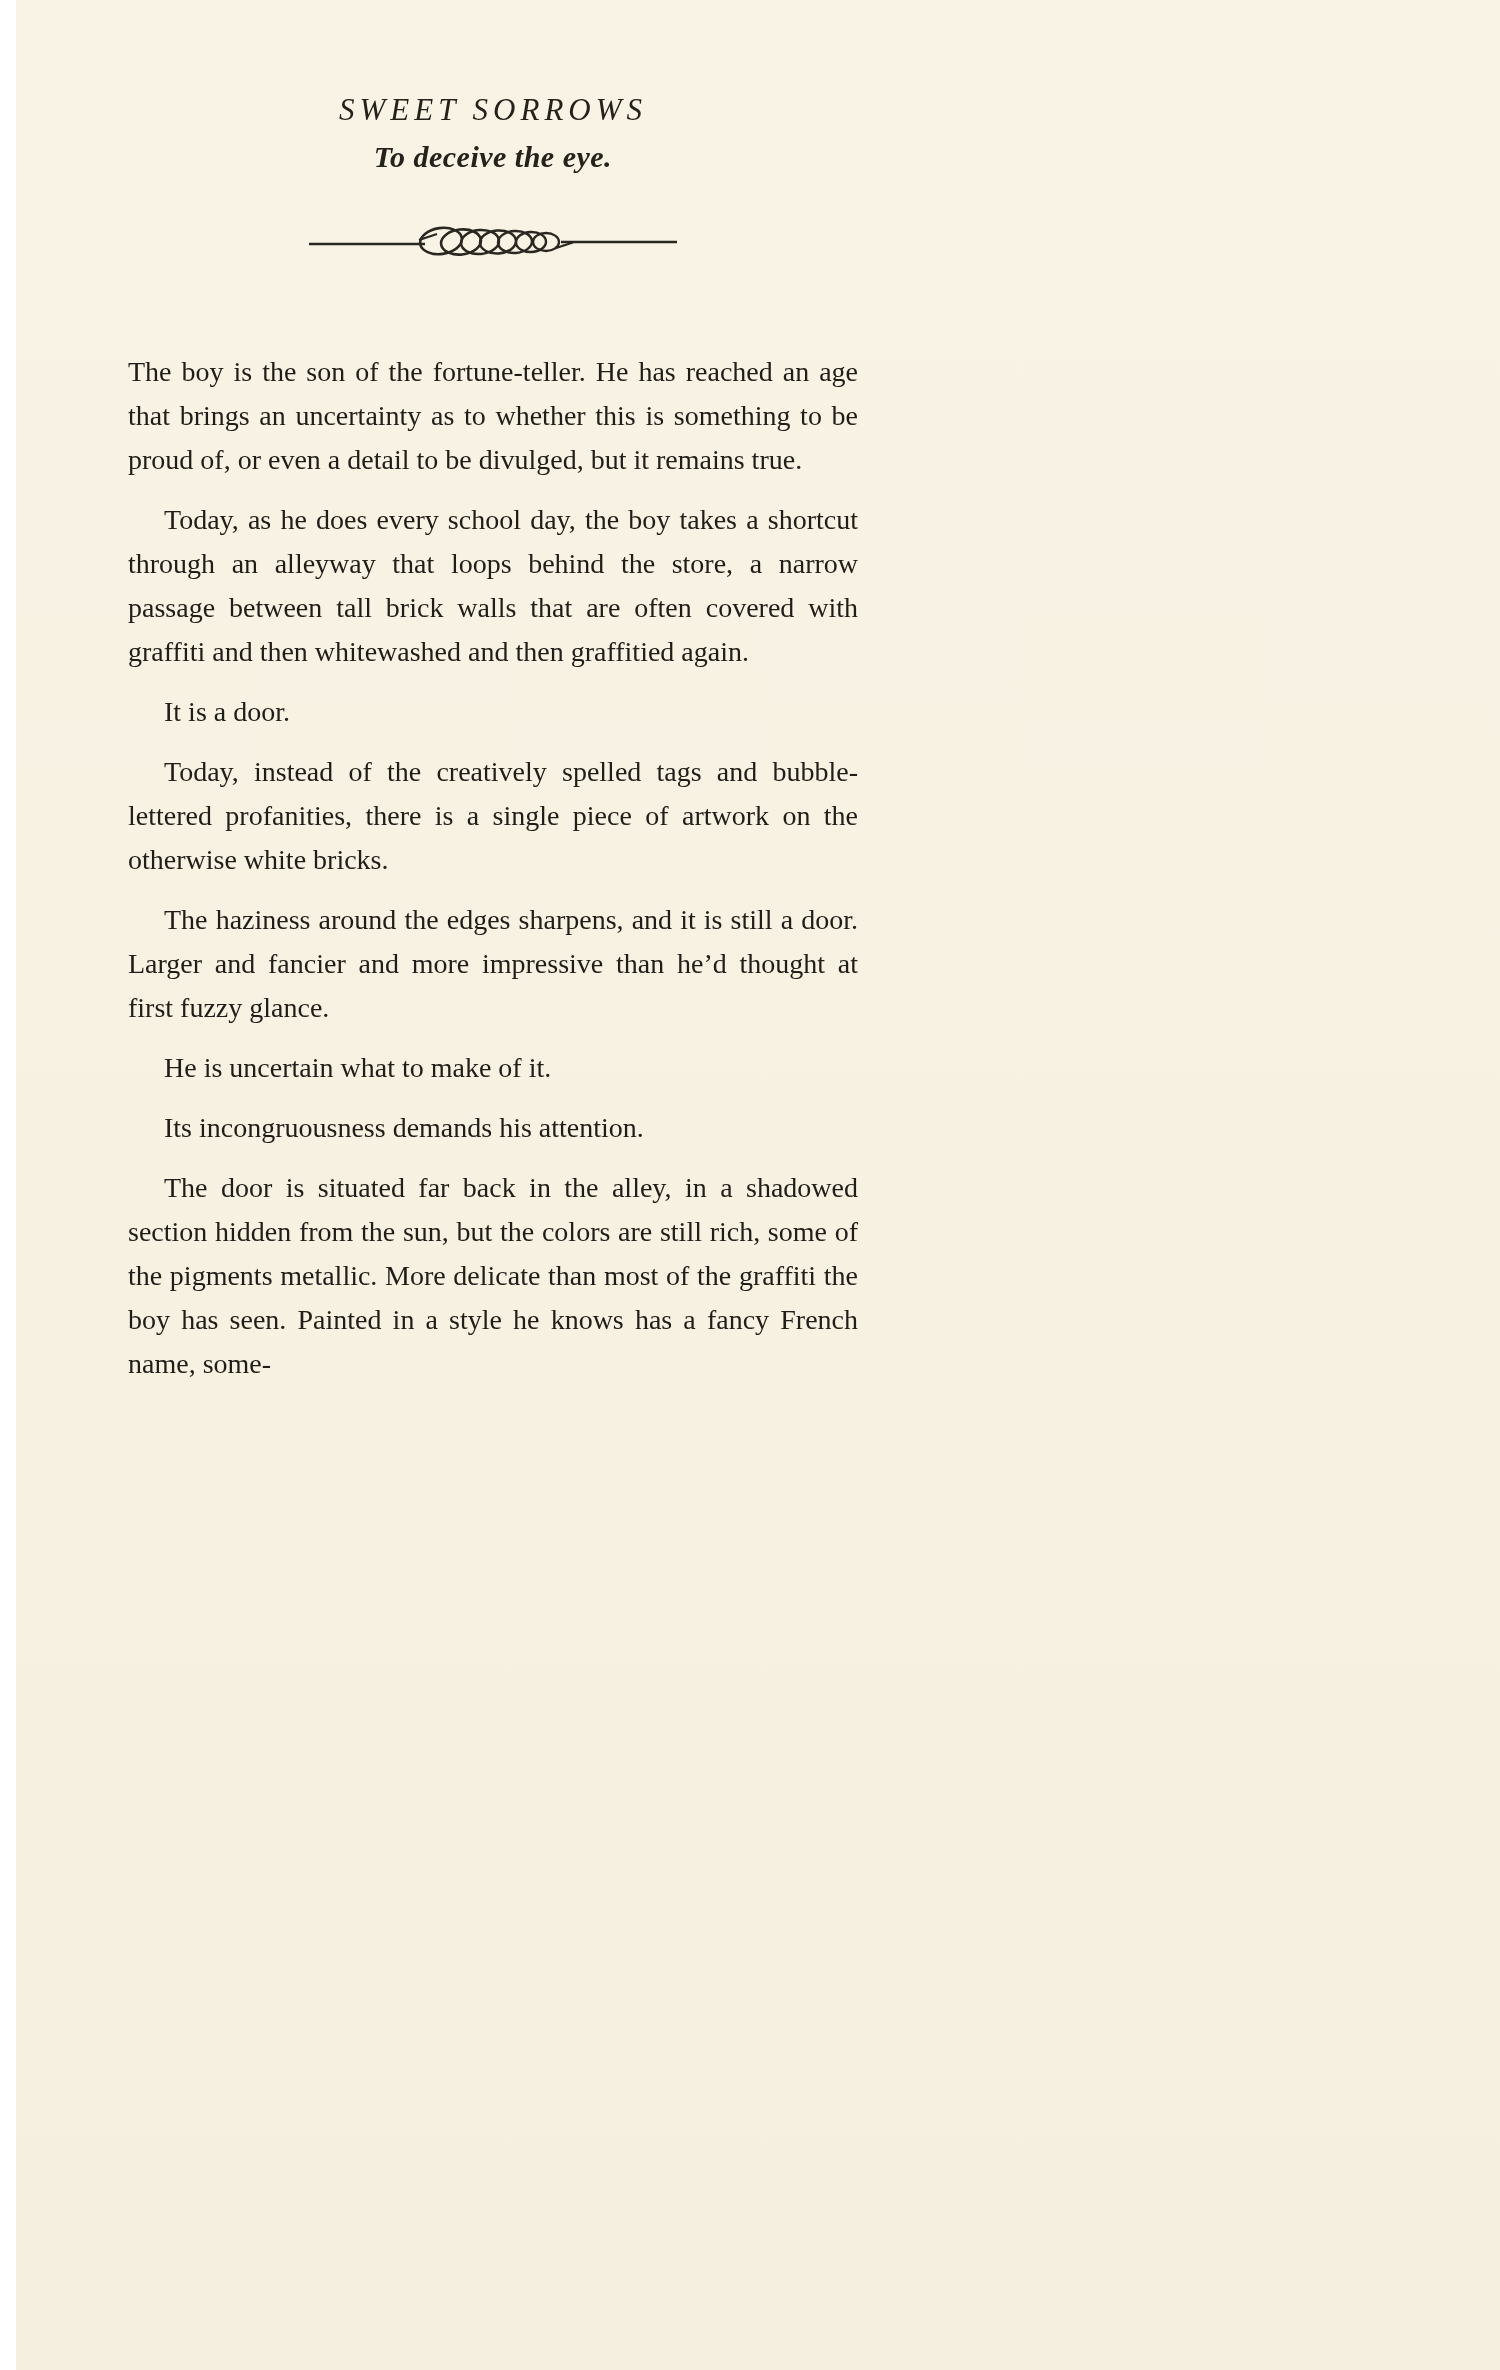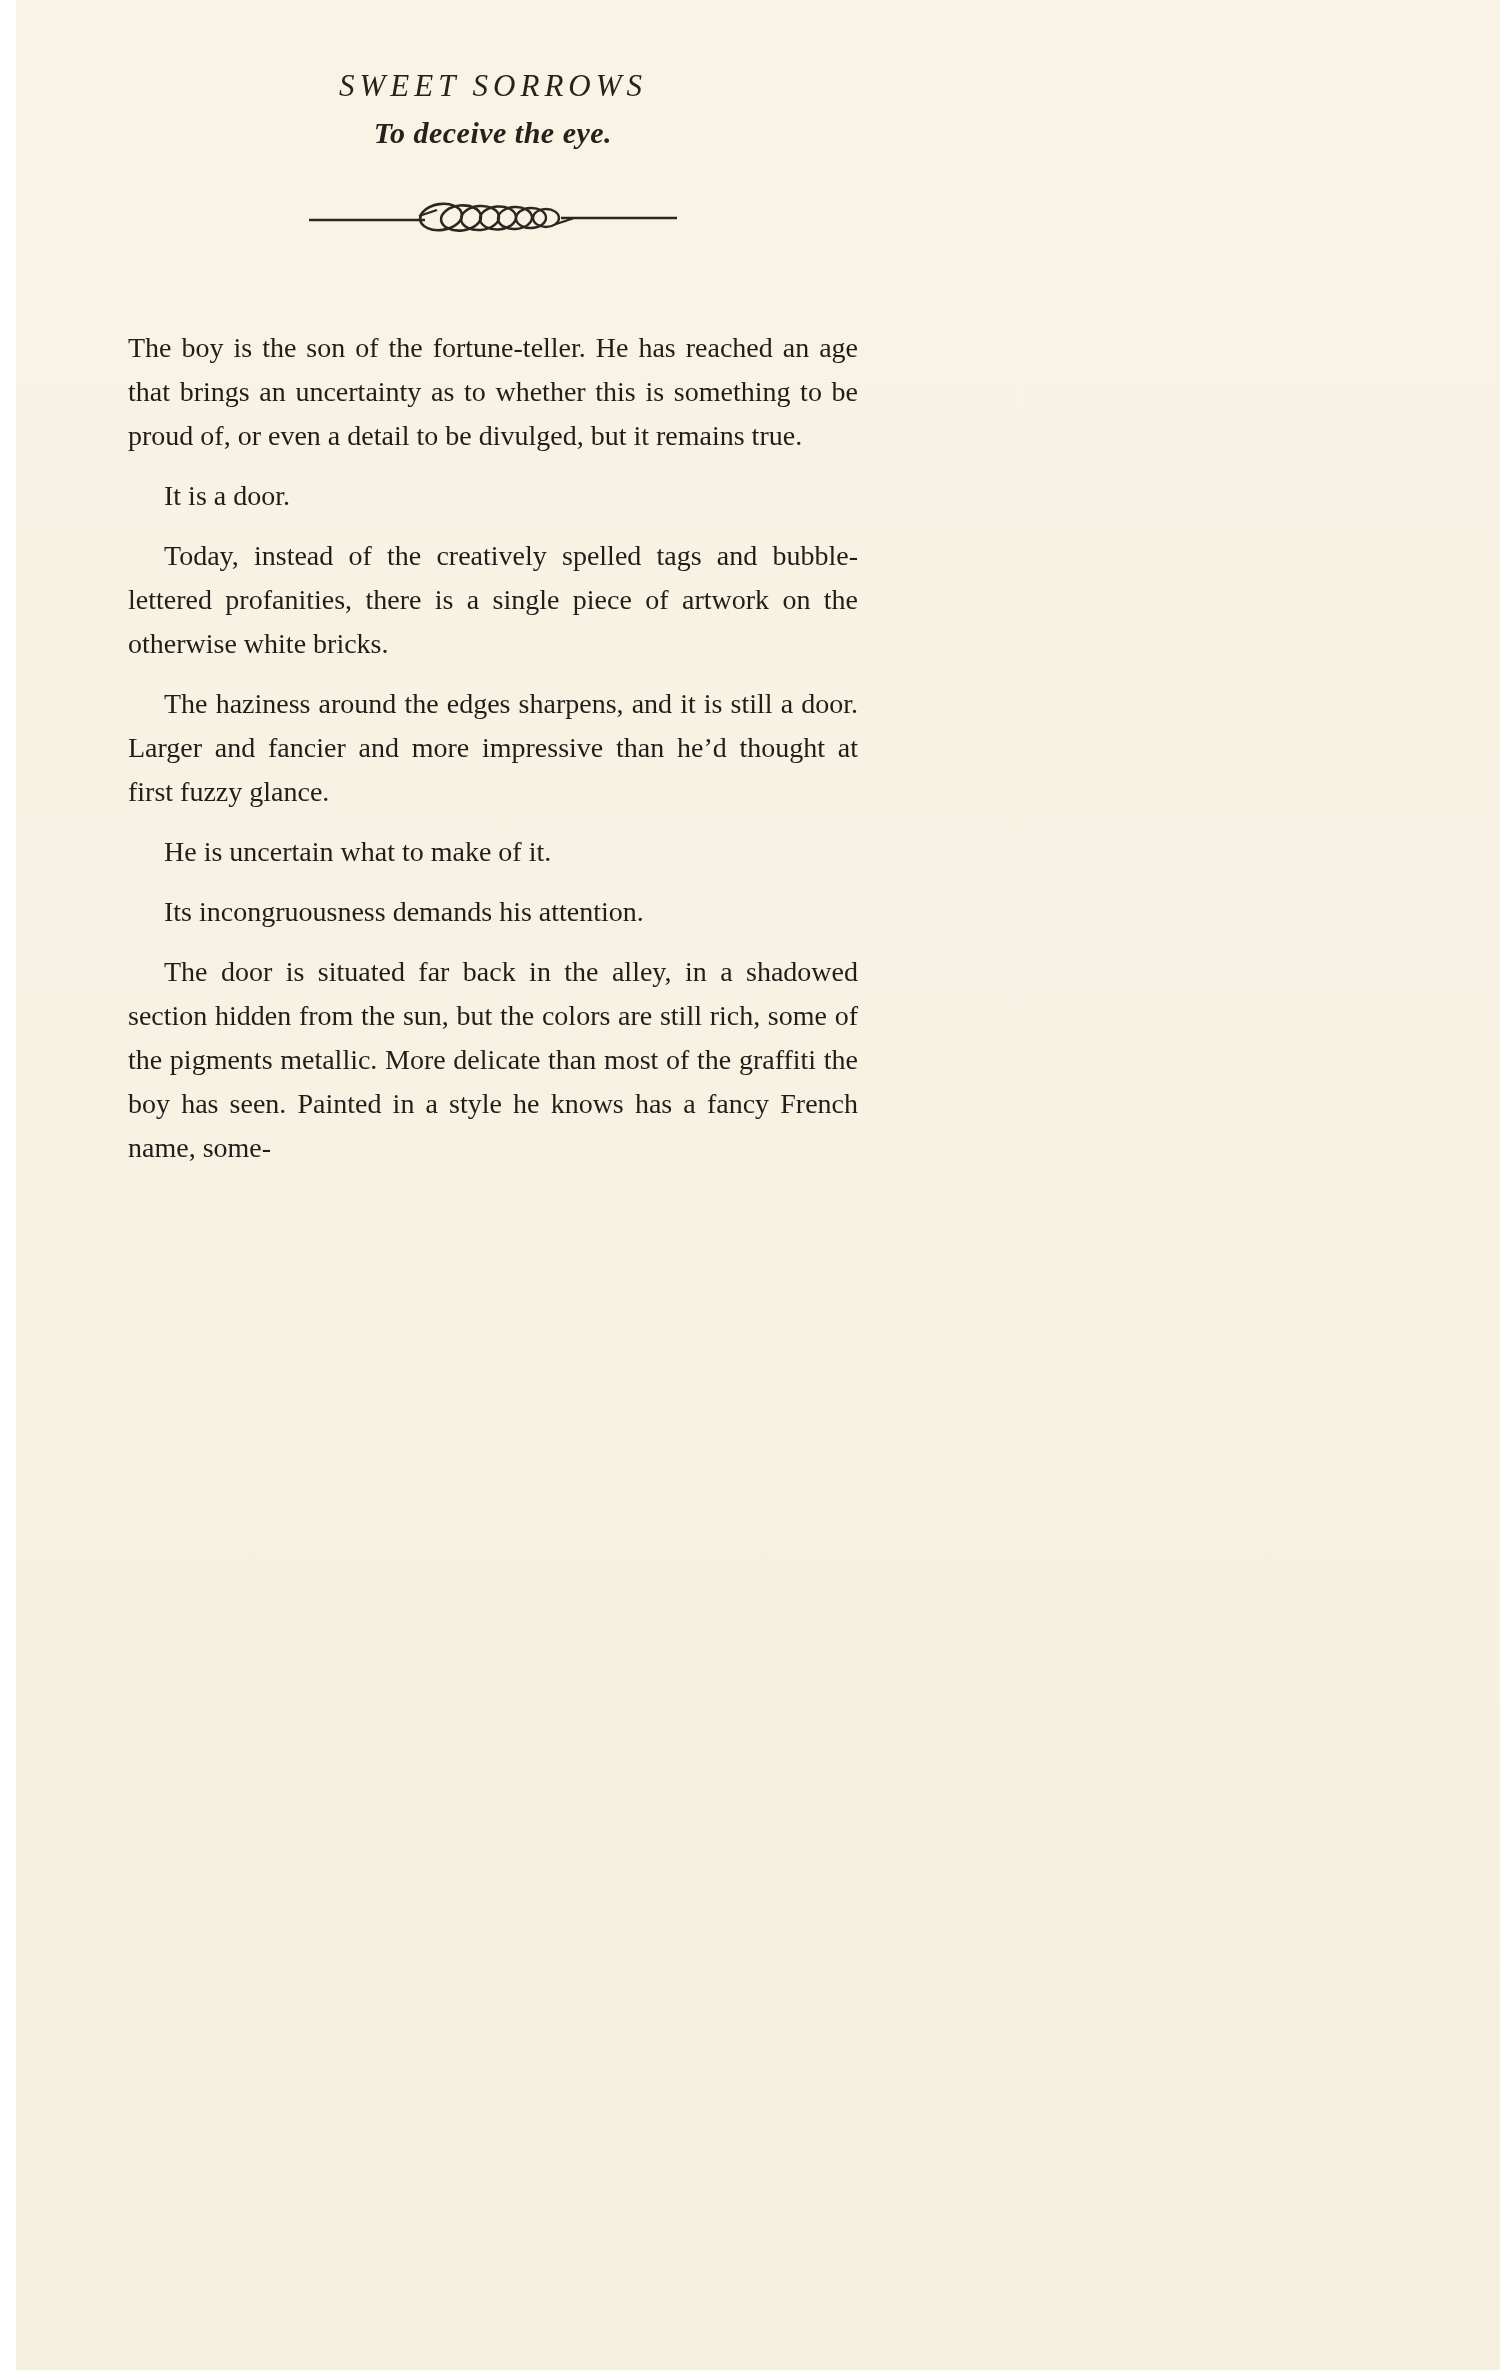--- a/index.html
+++ b/index.html
@@ -24,21 +24,21 @@
     background: #ffffff;
   }
   .content {
     position: absolute;
     left: 112px;
     top: 0;
     width: 762px;
   }
   .title {
     margin: 0;
-    padding-top: 68px;
+    padding-top: 92px;
     text-align: center;
     font-style: italic;
     font-weight: 400;
     font-size: 31px;
     letter-spacing: 5px;
     color: #25211b;
   }
   .subtitle {
     margin: 0;
     margin-top: 12px;
@@ -97,20 +97,21 @@
         <ellipse cx="228" cy="24" rx="15" ry="10" stroke="#2a2620" stroke-width="2.4" transform="rotate(-2 228 24)"></ellipse>
         <ellipse cx="243" cy="24" rx="13" ry="9" stroke="#2a2620" stroke-width="2.3"></ellipse>
 
         <path d="M252 30 C 258 29, 264 26, 270 24.5" stroke="#2a2620" stroke-width="2.3"></path>
         <path d="M116 22 C 122 20, 128 18, 134 16" stroke="#2a2620" stroke-width="2.3"></path>
       </svg>
     </div>
 
     <div class="body-text" id="paragraphs">
         <p class="para">The boy is the son of the fortune-teller. He has reached an age that brings an uncertainty as to whether this is something to be proud of, or even a detail to be divulged, but it remains true.</p>
+        <p class="para indent">Today, as he does every school day, the boy takes a shortcut through an alleyway that loops behind the store, a narrow passage between tall brick walls that are often covered with graffiti and then whitewashed and then graffitied again.</p>
         <p class="para indent">It is a door.</p>
         <p class="para indent">Today, instead of the creatively spelled tags and bubble-lettered profanities, there is a single piece of artwork on the otherwise white bricks.</p>
         <p class="para indent">The haziness around the edges sharpens, and it is still a door. Larger and fancier and more impressive than he’d thought at first fuzzy glance.</p>
         <p class="para indent">He is uncertain what to make of it.</p>
         <p class="para indent">Its incongruousness demands his attention.</p>
         <p class="para indent">The door is situated far back in the alley, in a shadowed section hidden from the sun, but the colors are still rich, some of the pigments metallic. More delicate than most of the graffiti the boy has seen. Painted in a style he knows has a fancy French name, some-</p>
       </div>
 
   </div>
 </div>

